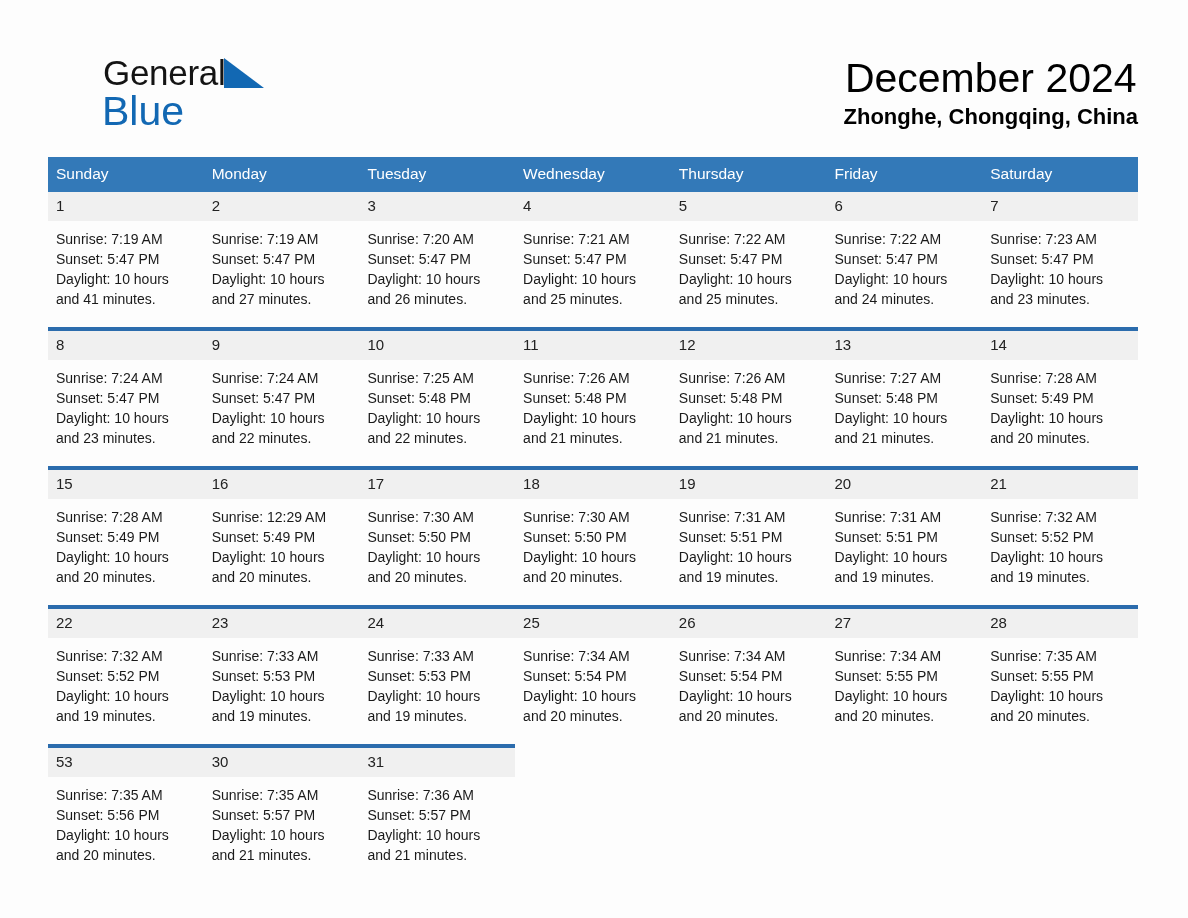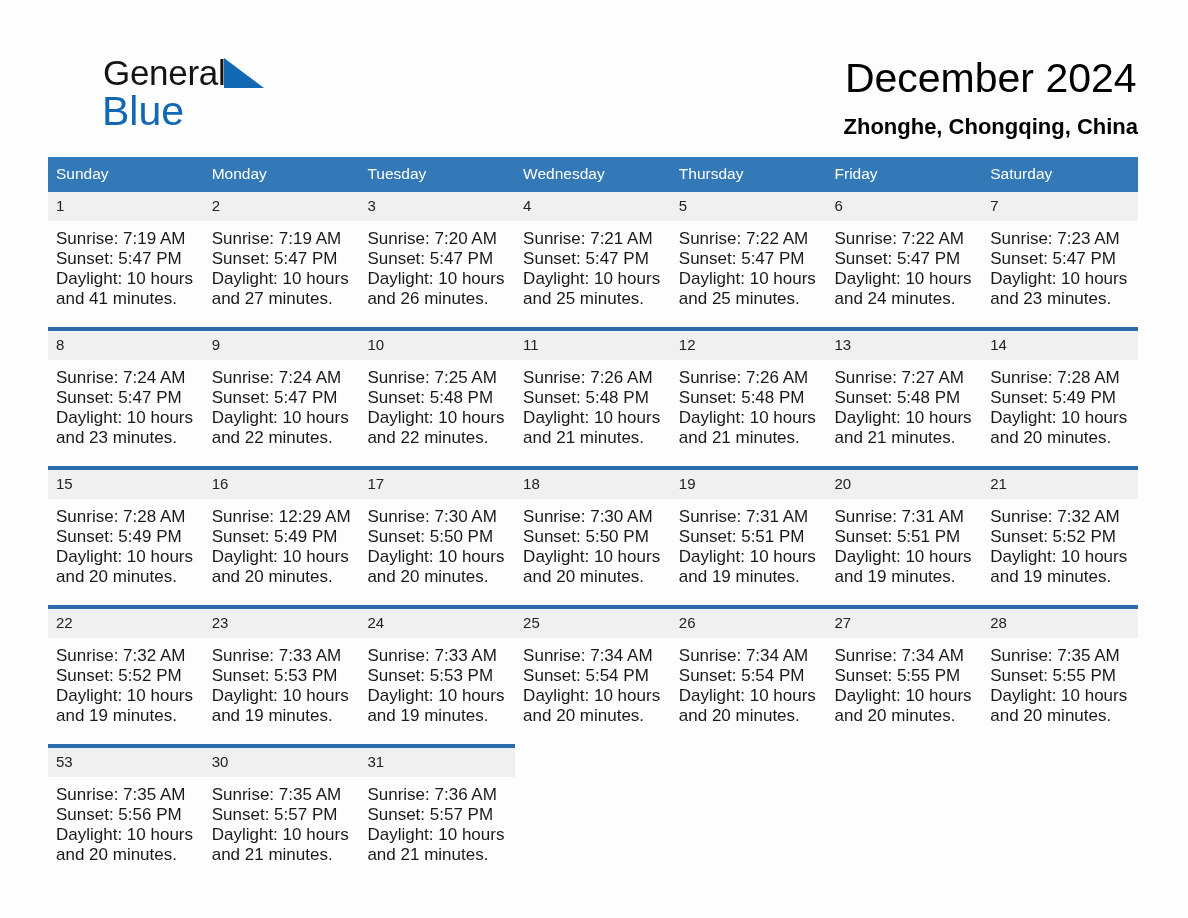--- a/index.html
+++ b/index.html
@@ -78,21 +78,21 @@
     text-align: center;
   }
   .cal-title {
     font-size: 41px;
     font-weight: normal;
     color: #000;
     line-height: 52px;
     white-space: nowrap;
   }
   .cal-subtitle {
-    margin-top: 10px;
+    margin-top: 0;
     font-size: 22px;
     font-weight: bold;
     color: #000;
     line-height: 26px;
     white-space: nowrap;
   }
 
   
   .calendar {
     position: absolute;
@@ -131,21 +131,21 @@
     padding: 5px 0 6px 8px;
     line-height: 18px;
     height: 18px;
   }
   .daynum.empty {
     background: transparent;
     color: transparent;
   }
   .details {
     padding: 8px 6px 0 8px;
-    font-size: 17px;
+    font-size: 14px;
     line-height: 20px;
     color: #1a1a1a;
   }
   .details div { white-space: nowrap; }
 
   .rowsep {
     height: 4px;
     background: #2b6cad;
     line-height: 0;
     font-size: 0;

